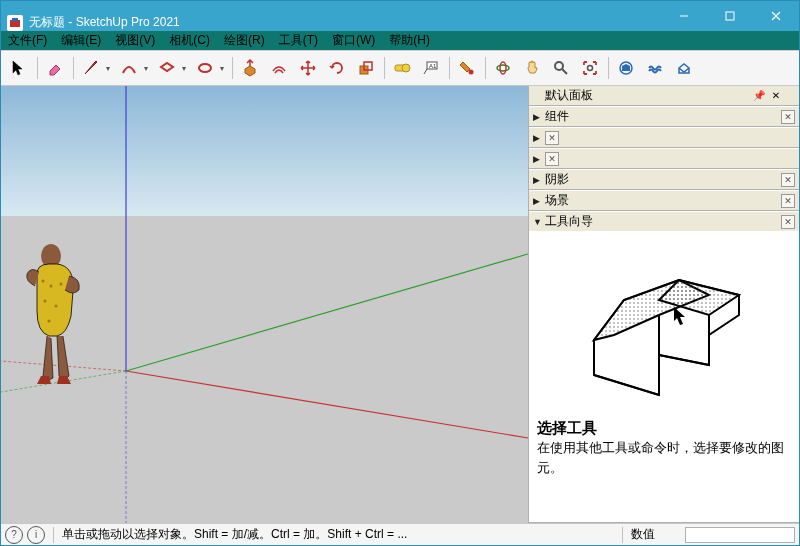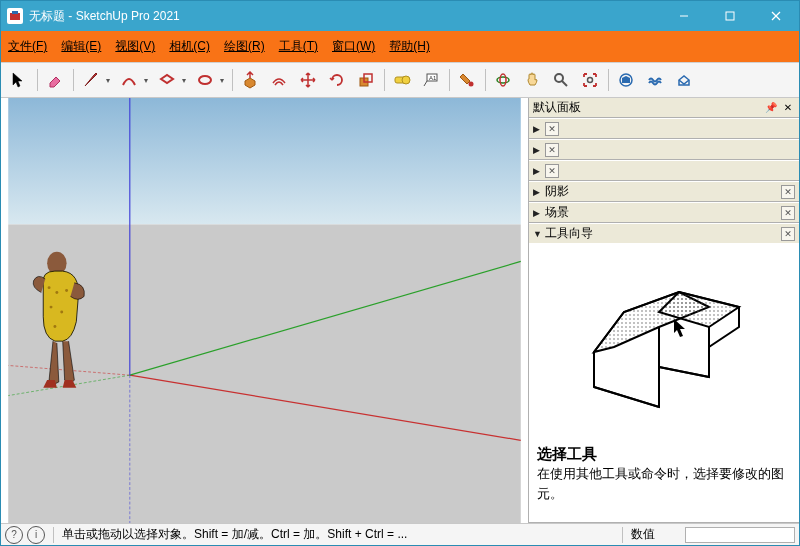--- a/index.html
+++ b/index.html
@@ -1,43 +1,43 @@
 <!DOCTYPE html>
 <html><head>
 <meta charset="utf-8">
 <style>
 * { margin: 0; padding: 0; box-sizing: border-box; font-family: "Microsoft YaHei", "Segoe UI", sans-serif; }
 body { width: 800px; height: 546px; overflow: hidden; background: #fff; border: 1px solid #2a8cb3; display: flex; flex-direction: column; }
-.titlebar { height: 30px; background: #3aa5cc; display: flex; align-items: center; color: #fff; font-size: 12px; }
+.titlebar { height: 30px; background: #3aa5cc; display: flex; align-items: flex-end; color: #fff; font-size: 12px; }
 .titlebar .app-icon { width: 16px; height: 16px; margin: 0 6px; background: #fff; border-radius: 2px; display: inline-flex; align-items: center; justify-content: center; color: #c03030; font-size: 10px; font-weight: bold; }
 .titlebar .title { flex: 1; }
 .win-btns { display: flex; }
 .win-btn { width: 46px; height: 30px; display: flex; align-items: center; justify-content: center; color: #fff; font-size: 13px; }
-.menubar { height: 32px; background: #f97316; display: flex; align-items: center; font-size: 12px; border-bottom: 1px solid #d0d0d0; text-decoration: underline; }
+.menubar { height: 20px; background: #0f766e; display: flex; align-items: center; font-size: 12px; border-bottom: 1px solid #d0d0d0; }
 .menu-item { padding: 2px 7px; }
 .toolbar { height: 35px; background: #f5f5f5; border-bottom: 1px solid #c8c8c8; display: flex; align-items: center; padding: 0 4px; gap: 1px; overflow: hidden; }
 .tb-btn { width: 28px; height: 28px; display: flex; align-items: center; justify-content: center; border: 1px solid transparent; position: relative; }
 .tb-sep { width: 6px; height: 28px; display: flex; align-items: center; justify-content: center; }
 .tb-sep::after { content: ""; width: 1px; height: 22px; background: #c0c0c0; }
 .tb-dd { width: 8px; font-size: 8px; color: #555; }
 .workspace { flex: 1; display: flex; min-height: 0; }
 .viewport { flex: 1; position: relative; overflow: hidden; }
 .viewport svg { width: 100%; height: 100%; display: block; }
 .side { width: 271px; display: flex; flex-direction: column; border-left: 1px solid #b0b0b0; background: #eee; }
-.side-head { height: 20px; background: #ece9d8; border-bottom: 1px solid #b0b0b0; display: flex; align-items: center; font-size: 12px; padding: 0 4px; }
+.side-head { height: 20px; background: #ece9d8; border-bottom: 1px solid #b0b0b0; display: flex; align-items: center; font-size: 12px; padding: 0 16px; }
 .side-head .sp { flex: 1; }
 .pin, .xclose { width: 14px; height: 14px; display: flex; align-items: center; justify-content: center; font-size: 10px; margin-left: 2px; }
 .panel { border-bottom: 1px solid #b0b0b0; }
 .panel-head { height: 20px; background: #ece9d8; display: flex; align-items: center; font-size: 12px; padding: 0 4px; border-top: 1px solid #fff; }
 .panel-head .tri { width: 12px; font-size: 9px; color: #222; }
 .panel-head .lab { flex: 1; }
 .panel-head .xb { width: 14px; height: 14px; border: 1px solid #999; background: #f8f6ee; font-size: 9px; display: flex; align-items: center; justify-content: center; color: #555; }
 .instructor { background: #fff; padding: 6px 8px; font-size: 12px; color: #000; overflow-y: auto; }
 .instructor .ill { display: flex; justify-content: center; padding: 8px 0 4px; }
-.instructor h3 { font-family: SimSun, serif; font-size: 15px; font-weight: bold; margin-top: 24px; }
+.instructor h3 { font-family: SimSun, serif; font-size: 15px; font-weight: bold; margin-top: 10px; }
 .instructor p { font-size: 13px; color: #000; line-height: 1.5; }
 .instructor h4 { font-family: SimSun, serif; font-size: 14px; font-weight: bold; margin-top: 10px; }
 .statusbar { height: 22px; border-top: 1px solid #c8c8c8; background: #f5f5f5; display: flex; align-items: center; font-size: 12px; padding: 0 4px; gap: 4px; }
 .status-ico { width: 18px; height: 18px; border-radius: 50%; border: 1.5px solid #555; display: flex; align-items: center; justify-content: center; font-size: 10px; color: #555; }
 .status-sep { width: 1px; height: 16px; background: #c0c0c0; margin: 0 4px; }
 </style>
 </head>
 <body>
 
 <div class="titlebar">
@@ -253,20 +253,21 @@
   <div class="side">
     <div class="side-head">
       <span>默认面板</span>
       <span class="sp"></span>
       <span class="pin">📌</span>
       <span class="xclose">✕</span>
     </div>
     <div class="panel">
       <div class="panel-head">
           <span class="tri">▶</span>
+          <span class="lab">组件</span>
           <span class="xb">✕</span>
         </div>
     </div>
     <div class="panel">
       <div class="panel-head">
           <span class="tri">▶</span>
           <span class="xb">✕</span>
         </div>
     </div>
     <div class="panel">

